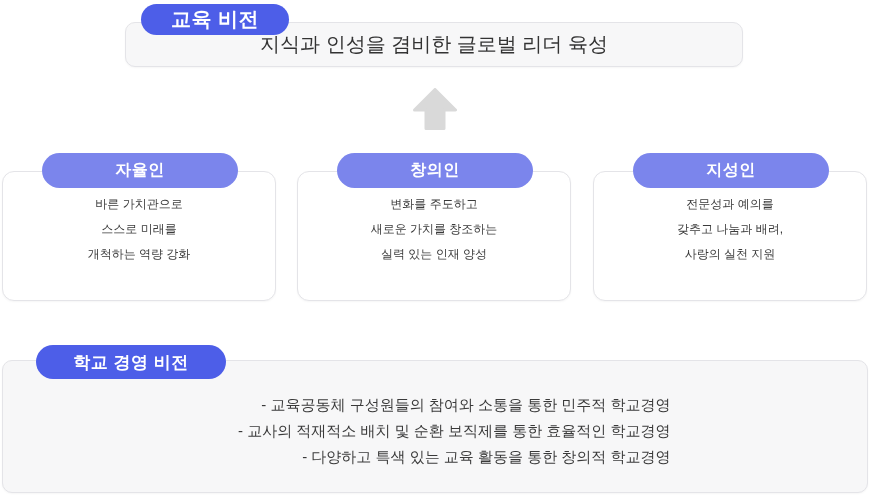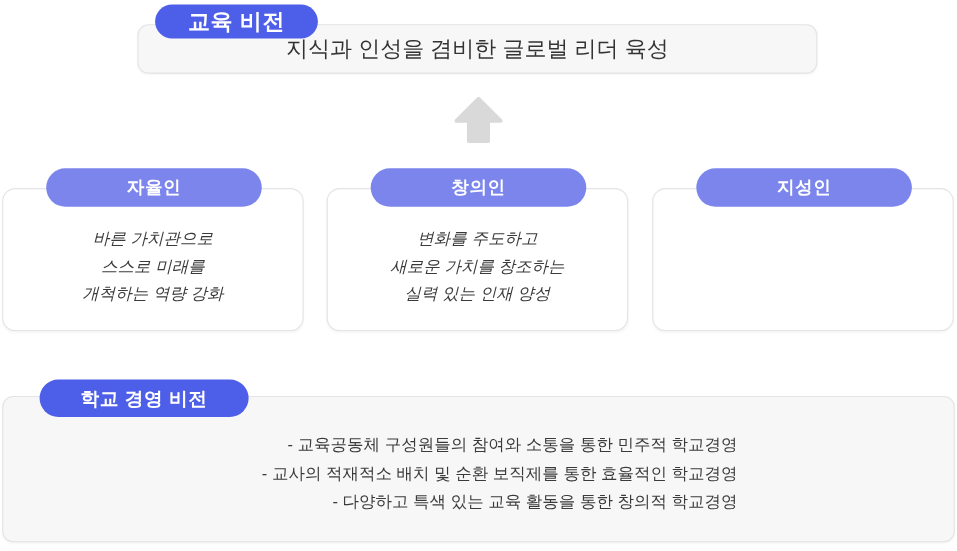--- a/index.html
+++ b/index.html
@@ -51,22 +51,22 @@
     background:#ffffff;border:1px solid var(--border);border-radius:12px;
     box-shadow:0 1px 2px rgba(0,0,0,0.04);
   }
   .card-1{left:2px;padding-left:44px;}
   .card-2{left:297px;}
   .card-3{left:593px;padding-left:39px;}
   .card-badge{
     position:absolute;left:39px;top:-19px;width:196px;height:35px;font-size:16px;
   }
   .card-body{
-    position:absolute;left:0;top:33px;width:100%;
-    text-align:center;font-size:15px;line-height:25px;color:var(--text);font-style:italic;
+    position:absolute;left:0;top:20px;width:100%;
+    text-align:center;font-size:12px;line-height:25px;color:var(--text);
   }
 
   
   .mgmt-box{left:2px;top:360px;width:866px;height:133px;}
   .mgmt-badge{left:36px;top:345px;width:190px;height:34px;font-size:17px;}
   .mgmt-bullets{
     position:absolute;left:238px;top:392px;
     font-size:15px;line-height:26px;color:var(--text);
     text-align:right;z-index:1;
   }
@@ -99,20 +99,25 @@
     <div class="badge secondary card-badge">창의인</div>
     <div class="card-body">
       <div>변화를 주도하고</div>
       <div>새로운 가치를 창조하는</div>
       <div>실력 있는 인재 양성</div>
     </div>
   </section>
 
   <section class="card card-3">
     <div class="badge secondary card-badge">지성인</div>
+    <div class="card-body">
+      <div>전문성과 예의를</div>
+      <div>갖추고 나눔과 배려,</div>
+      <div>사랑의 실천 지원</div>
+    </div>
   </section>
 
   <section class="panel mgmt-box"></section>
   <div class="badge primary mgmt-badge">학교 경영 비전</div>
   <div class="mgmt-bullets">
     <div>- 교육공동체 구성원들의 참여와 소통을 통한 민주적 학교경영</div>
     <div>- 교사의 적재적소 배치 및 순환 보직제를 통한 효율적인 학교경영</div>
     <div>- 다양하고 특색 있는 교육 활동을 통한 창의적 학교경영</div>
   </div>
 

